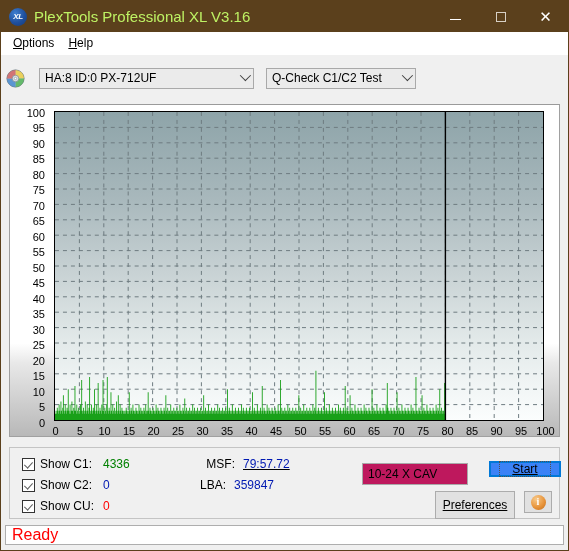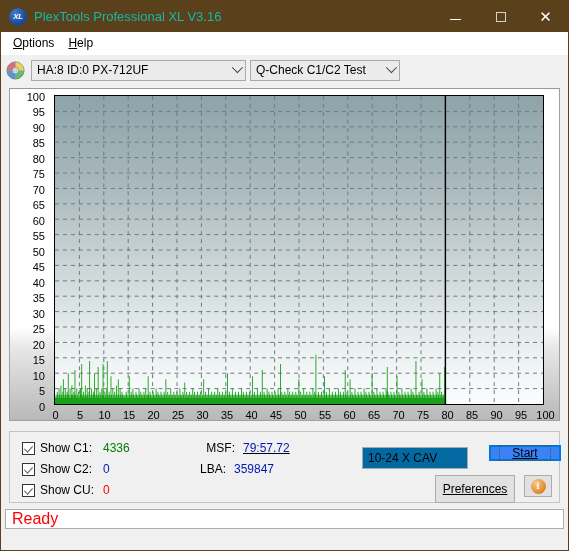--- a/index.html
+++ b/index.html
@@ -47,22 +47,22 @@
     font-size: 8px;
     font-weight: bold;
     font-style: italic;
     display: flex;
     align-items: center;
     justify-content: center;
     letter-spacing: -0.3px;
     flex: none;
   }
   #title-text {
-    color: #14b8a6;
-    font-size: 13px;
+    color: #bef264;
+    font-size: 15px;
     white-space: nowrap;
   }
   .win-btns {
     position: absolute;
     right: 0;
     top: 0;
     height: 31px;
     display: flex;
   }
   .win-btn {
@@ -108,23 +108,23 @@
     white-space: nowrap;
   }
   .menu-item u { text-decoration: underline; }
 
   
   #toolbar {
     height: 30px;
     background: #f0f0f0;
     display: flex;
     align-items: center;
-    padding: 0 5px;
-    flex: none;
-    gap: 4px;
+    padding: 8px 5px;
+    flex: none;
+    gap: 12px;
   }
   #disc-icon {
     width: 19px;
     height: 19px;
     flex: none;
     margin-right: 2px;
   }
   .combo {
     height: 21px;
     box-sizing: border-box;
@@ -276,21 +276,21 @@
   .info-val { color: #0019b2; margin-left: 8px; }
 
   #speed-combo {
     position: absolute;
     left: 352px;
     top: 15px;
     width: 106px;
     height: 22px;
     box-sizing: border-box;
     border: 1px solid #a9a9a9;
-    background: #0369a1;
+    background: #be185d;
     font-size: 12px;
     display: flex;
     align-items: center;
     padding-left: 5px;
   }
   #start-button {
     position: absolute;
     left: 479px;
     top: 13px;
     width: 72px;

